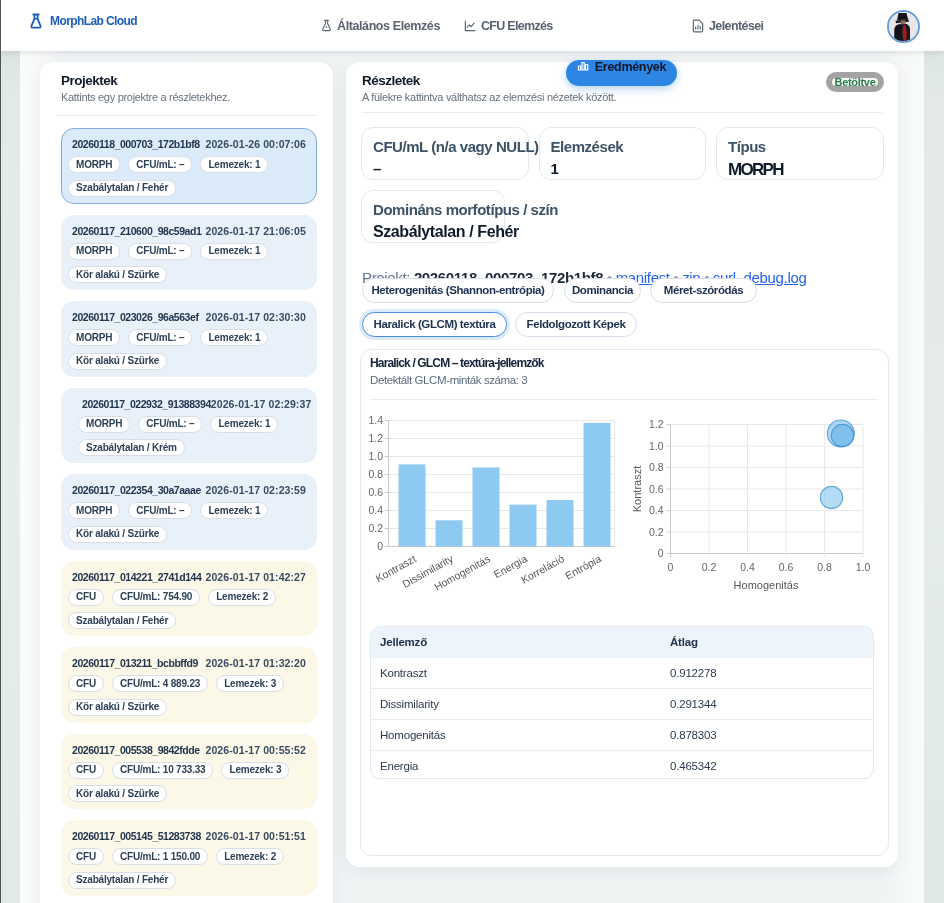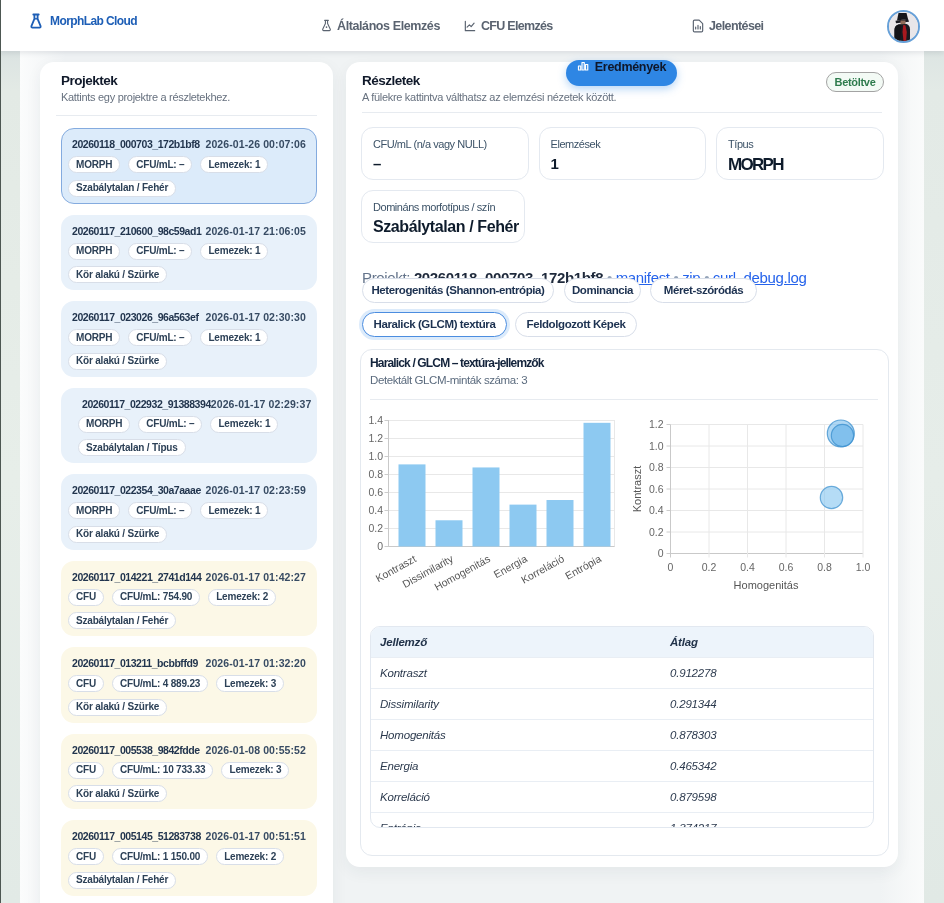--- a/index.html
+++ b/index.html
@@ -31,38 +31,38 @@
 .pcard.cfu { background:#fcf8e7; }
 .pc-row1 { display:flex; justify-content:space-between; white-space:nowrap; font-size:10.5px; font-weight:bold; }
 .pc-title { color:#22354e; letter-spacing:-0.45px; }
 .pc-date { color:#374b63; letter-spacing:0.1px; }
 .chip { display:inline-block; white-space:nowrap; background:#fff; border:1px solid #d8dee8; border-radius:999px; font-size:10px; font-weight:bold; letter-spacing:-0.2px; color:#2d4157; padding:1.5px 7px 2.5px; }
 .chiprow { margin-top:6px; display:flex; gap:8px; margin-left:-4px; }
 .chiprow2 { margin-top:6.5px; }
 
 .rp-title { position:absolute; left:362px; top:73px; font-size:13.5px; font-weight:bold; letter-spacing:-0.5px; color:#10192a; }
 .rp-sub { position:absolute; left:362px; top:90.5px; font-size:11px; letter-spacing:-0.3px; color:#67717f; }
-.badge-green { position:absolute; left:826px; top:72px; width:58px; height:19.5px; border:1px solid #a3a3a3; background:#f3faf5; color:#2e7b4d; font-size:11px; font-weight:bold; letter-spacing:-0.3px; border-radius:999px; display:flex; align-items:center; justify-content:center; }
+.badge-green { position:absolute; left:826px; top:72px; width:58px; height:19.5px; border:6px solid #a3a3a3; background:#f3faf5; color:#2e7b4d; font-size:11px; font-weight:bold; letter-spacing:-0.3px; border-radius:999px; display:flex; align-items:center; justify-content:center; }
 .rp-div { position:absolute; left:362px; top:112px; width:520px; height:1px; background:#e7ebf0; }
 
 .stat { position:absolute; border:1px solid #e4e9f0; border-radius:12px; padding:10px 11px; background:#fff; white-space:nowrap; }
-.stat .lab { font-size:11px; font-weight:normal; letter-spacing:-0.45px; color:#3c5267; }
+.stat .lab { font-size:15px; font-weight:bold; letter-spacing:-0.45px; color:#3c5267; }
 .stat .val { font-size:15px; font-weight:bold; color:#0e1b2b; margin-top:5px; letter-spacing:-0.3px; }
 .proj-line { position:absolute; left:362px; top:252.5px; font-size:15px; letter-spacing:-0.35px; color:#64748b; white-space:nowrap;margin-top:16px; }
 .proj-line b { color:#1e293b; }
 .proj-line a { color:#2563eb; }
 .tab { position:absolute; height:24.5px; background:#fff; border:1px solid #d8dee9; border-radius:999px; font-size:11.5px; font-weight:bold; letter-spacing:-0.4px; color:#1c3150; display:flex; align-items:center; justify-content:center; white-space:nowrap; }
 .tab.active { border:1.5px solid #4b8de0; box-shadow:0 0 0 3px #dcebfb; }
 
 .chart-card { position:absolute; left:360px; top:349px; width:529px; height:507px; border:1px solid #e4e9ef; border-radius:12px; background:#fff; }
 .cc-title { position:absolute; left:370px; top:356px; font-size:12px; font-weight:bold; letter-spacing:-0.85px; color:#13233b; }
 .cc-sub { position:absolute; left:370px; top:373.5px; font-size:11.5px; letter-spacing:-0.4px; color:#5b6b7e; }
 .cc-div { position:absolute; left:370px; width:508px; top:399px; height:1px; background:#e7ebf0; }
 
-.gtable { position:absolute; left:370px; top:626px; width:504px; height:202px; border:1px solid #e2e8f0; border-radius:10px; overflow:hidden; background:#fff;font-style:italic; }
+.gtable { position:absolute; left:370px; top:626px; width:504px; height:153px; border:1px solid #e2e8f0; border-radius:10px; overflow:hidden; background:#fff; }
 .gt-head { height:30px; background:#edf4fb; display:flex; align-items:center; font-size:11.5px; font-weight:bold; letter-spacing:-0.2px; color:#22334a; }
 .gt-row { height:31px; border-top:1px solid #e9eef4; display:flex; align-items:center; font-size:11.5px; letter-spacing:-0.2px; color:#2c3a4e; }
 .col1 { padding-left:9px; width:299px; }
 </style>
 </head>
 <body>
 <div class="strip-l"></div>
 <div class="strip-r"></div>
 <div class="edge-line"></div>
 
@@ -118,21 +118,21 @@
     <div class="pc-row1">
         <span class="pc-title">20260117_022932_91388394</span>
         <span class="pc-date">2026-01-17 02:29:37</span>
       </div>
     <div class="chiprow">
         <span class="chip">MORPH</span>
         <span class="chip">CFU/mL: –</span>
         <span class="chip">Lemezek: 1</span>
       </div>
     <div class="chiprow chiprow2">
-        <span class="chip">Szabálytalan / Típus</span>
+        <span class="chip">Szabálytalan / Krém</span>
       </div>
   </div>
     <div class="pcard morph" style="top:474px;">
     <div class="pc-row1">
         <span class="pc-title">20260117_022354_30a7aaae</span>
         <span class="pc-date">2026-01-17 02:23:59</span>
       </div>
     <div class="chiprow">
         <span class="chip">MORPH</span>
         <span class="chip">CFU/mL: –</span>
@@ -166,21 +166,21 @@
         <span class="chip">CFU/mL: 4 889.23</span>
         <span class="chip">Lemezek: 3</span>
       </div>
     <div class="chiprow chiprow2">
         <span class="chip">Kör alakú / Szürke</span>
       </div>
   </div>
     <div class="pcard cfu" style="top:733.5px;">
     <div class="pc-row1">
         <span class="pc-title">20260117_005538_9842fdde</span>
-        <span class="pc-date">2026-01-08 00:55:52</span>
+        <span class="pc-date">2026-01-17 00:55:52</span>
       </div>
     <div class="chiprow">
         <span class="chip">CFU</span>
         <span class="chip">CFU/mL: 10 733.33</span>
         <span class="chip">Lemezek: 3</span>
       </div>
     <div class="chiprow chiprow2">
         <span class="chip">Kör alakú / Szürke</span>
       </div>
   </div>
@@ -211,21 +211,21 @@
     <div class="val">–</div>
 </div>
 <div class="stat" style="left:538.5px; top:127px; width:167.5px; height:53px;">
   <div class="lab">Elemzések</div>
     <div class="val">1</div>
 </div>
 <div class="stat" style="left:716px; top:127px; width:168px; height:53px;">
   <div class="lab">Típus</div>
     <div class="val" style="font-size:17px; letter-spacing:-1.7px;">MORPH</div>
 </div>
-<div class="stat" style="left:361px; top:190px; width:164px; height:53px;">
+<div class="stat" style="left:361px; top:190px; width:144px; height:53px;">
   <div class="lab">Domináns morfotípus / szín</div>
     <div class="val" style="font-size:16px; letter-spacing:-0.4px;">Szabálytalan / Fehér</div>
 </div>
 
 <div class="proj-line">Projekt: <b>20260118_000703_172b1bf8</b> <span style="color:#94a3b8">•</span> <a href="#">manifest</a> <span style="color:#94a3b8">•</span> <a href="#">zip</a> <span style="color:#94a3b8">•</span> <a href="#">curl_debug.log</a></div>
 
 <div class="tab" style="left:362px; top:278px; width:192px;">Heterogenitás (Shannon-entrópia)</div>
 <div class="tab" style="left:564px; top:278px; width:77px;">Dominancia</div>
 <div class="tab" style="left:650px; top:278px; width:107px;">Méret-szóródás</div>
 <div class="tab active" style="left:362px; top:312px; width:145px;">Haralick (GLCM) textúra</div>

